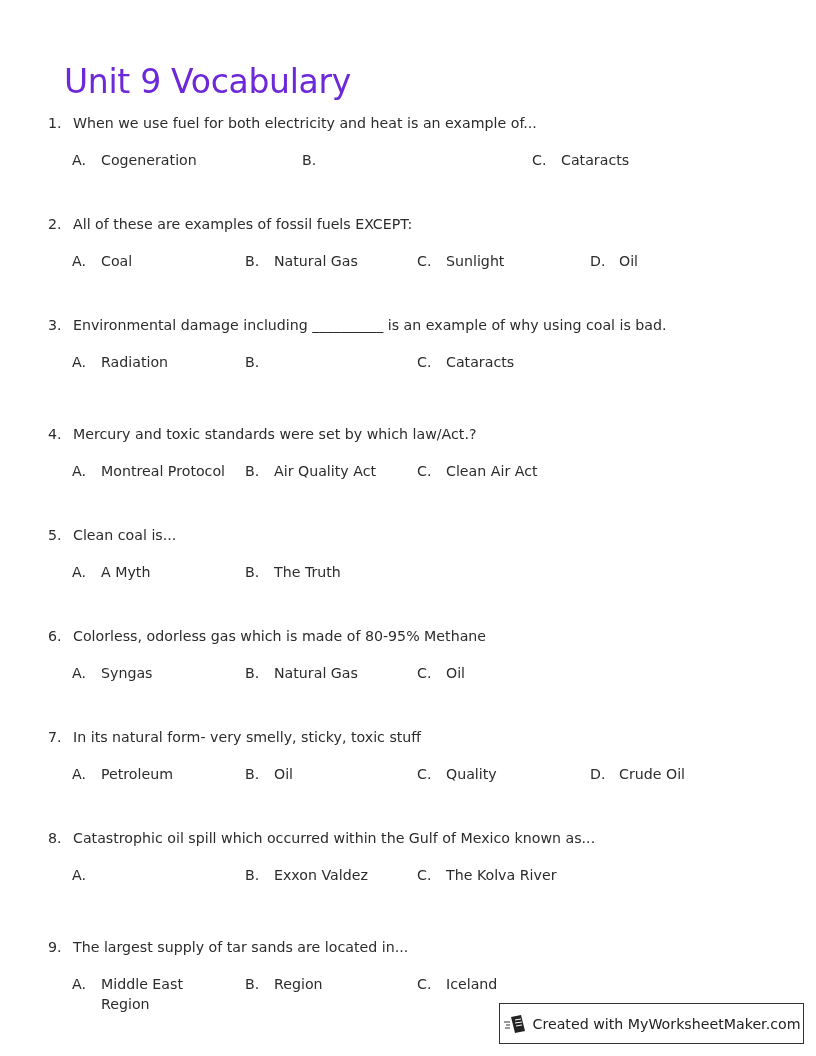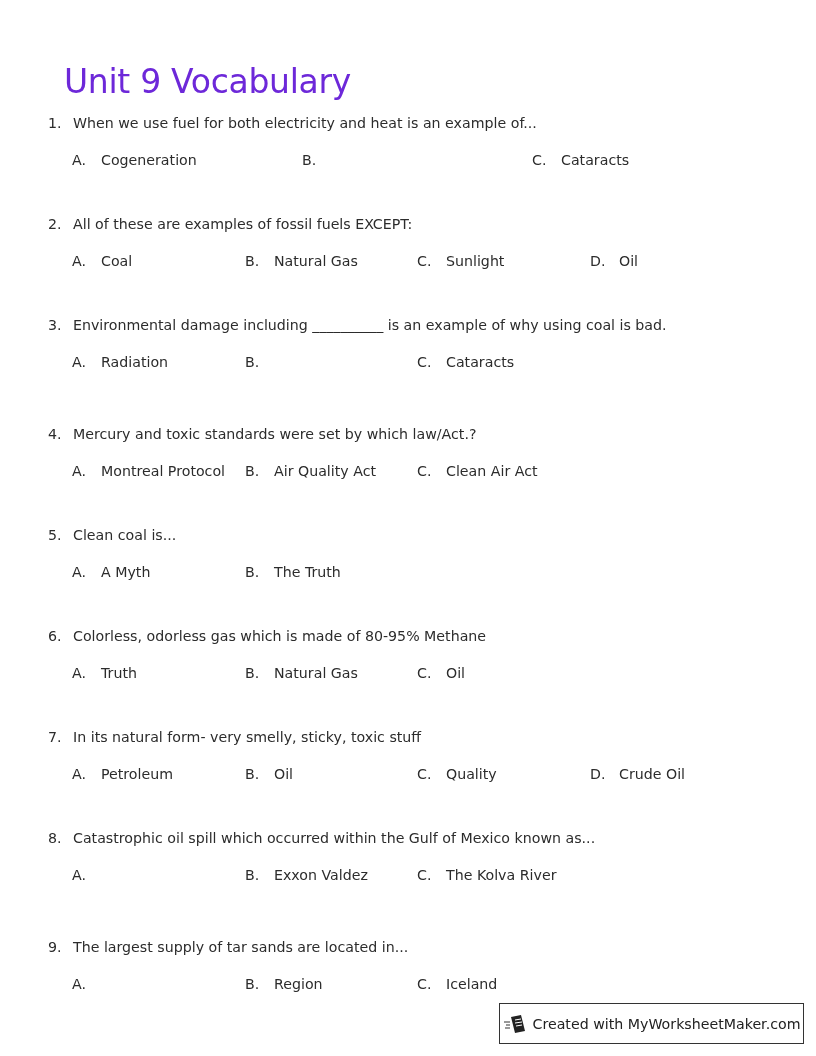--- a/index.html
+++ b/index.html
@@ -133,21 +133,21 @@
       </div>
     </div>
     <div class="question" style="top: 626px;">
       <div class="q-line">
         <span class="q-num">6.</span>
         <span class="q-text">Colorless, odorless gas which is made of 80-95% Methane</span>
       </div>
       <div class="options">
         <div class="option" style="left: 24px;">
           <span class="opt-letter">A.</span>
-          <span class="opt-text">Truth</span>
+          <span class="opt-text">Syngas</span>
         </div>
         <div class="option" style="left: 197px;">
           <span class="opt-letter">B.</span>
           <span class="opt-text">Natural Gas</span>
         </div>
         <div class="option" style="left: 369px;">
           <span class="opt-letter">C.</span>
           <span class="opt-text">Oil</span>
         </div>
       </div>
@@ -196,20 +196,21 @@
       </div>
     </div>
     <div class="question" style="top: 937px;">
       <div class="q-line">
         <span class="q-num">9.</span>
         <span class="q-text">The largest supply of tar sands are located in...</span>
       </div>
       <div class="options">
         <div class="option" style="left: 24px;">
           <span class="opt-letter">A.</span>
+          <span class="opt-text">Middle East Region</span>
         </div>
         <div class="option" style="left: 197px;">
           <span class="opt-letter">B.</span>
           <span class="opt-text">Region</span>
         </div>
         <div class="option" style="left: 369px;">
           <span class="opt-letter">C.</span>
           <span class="opt-text">Iceland</span>
         </div>
       </div>

